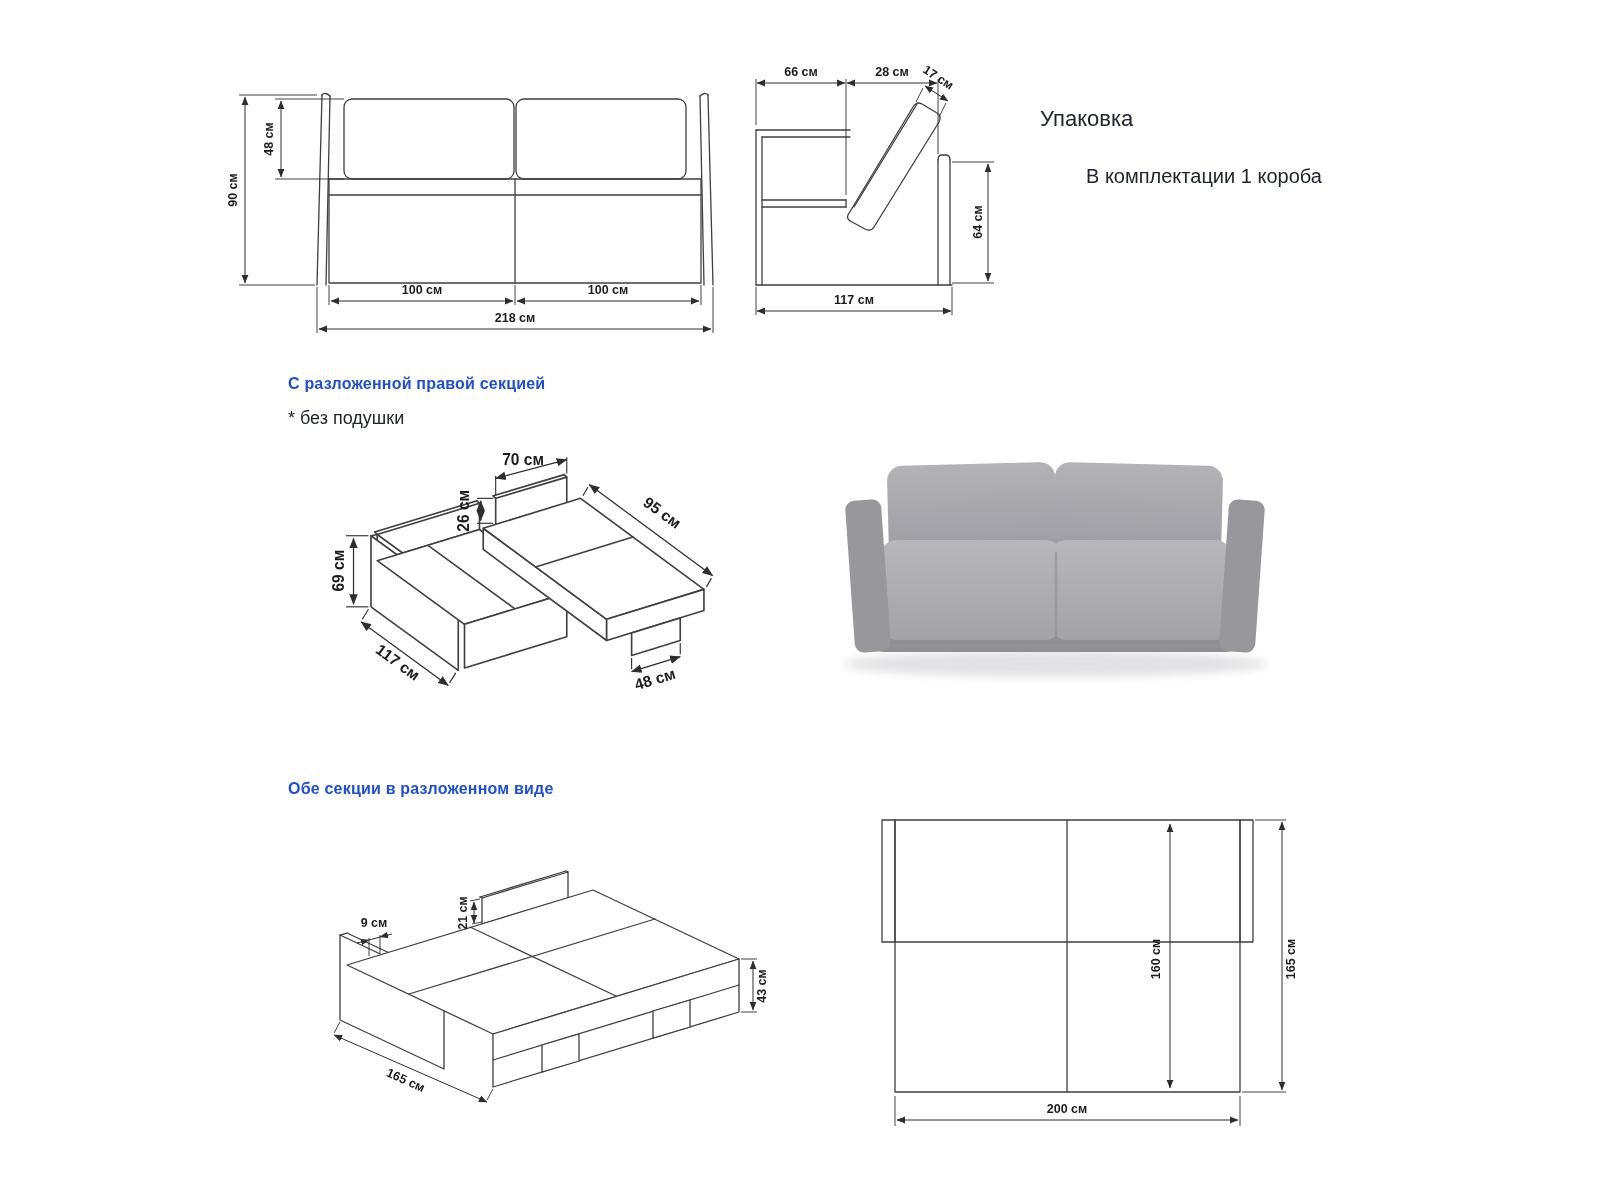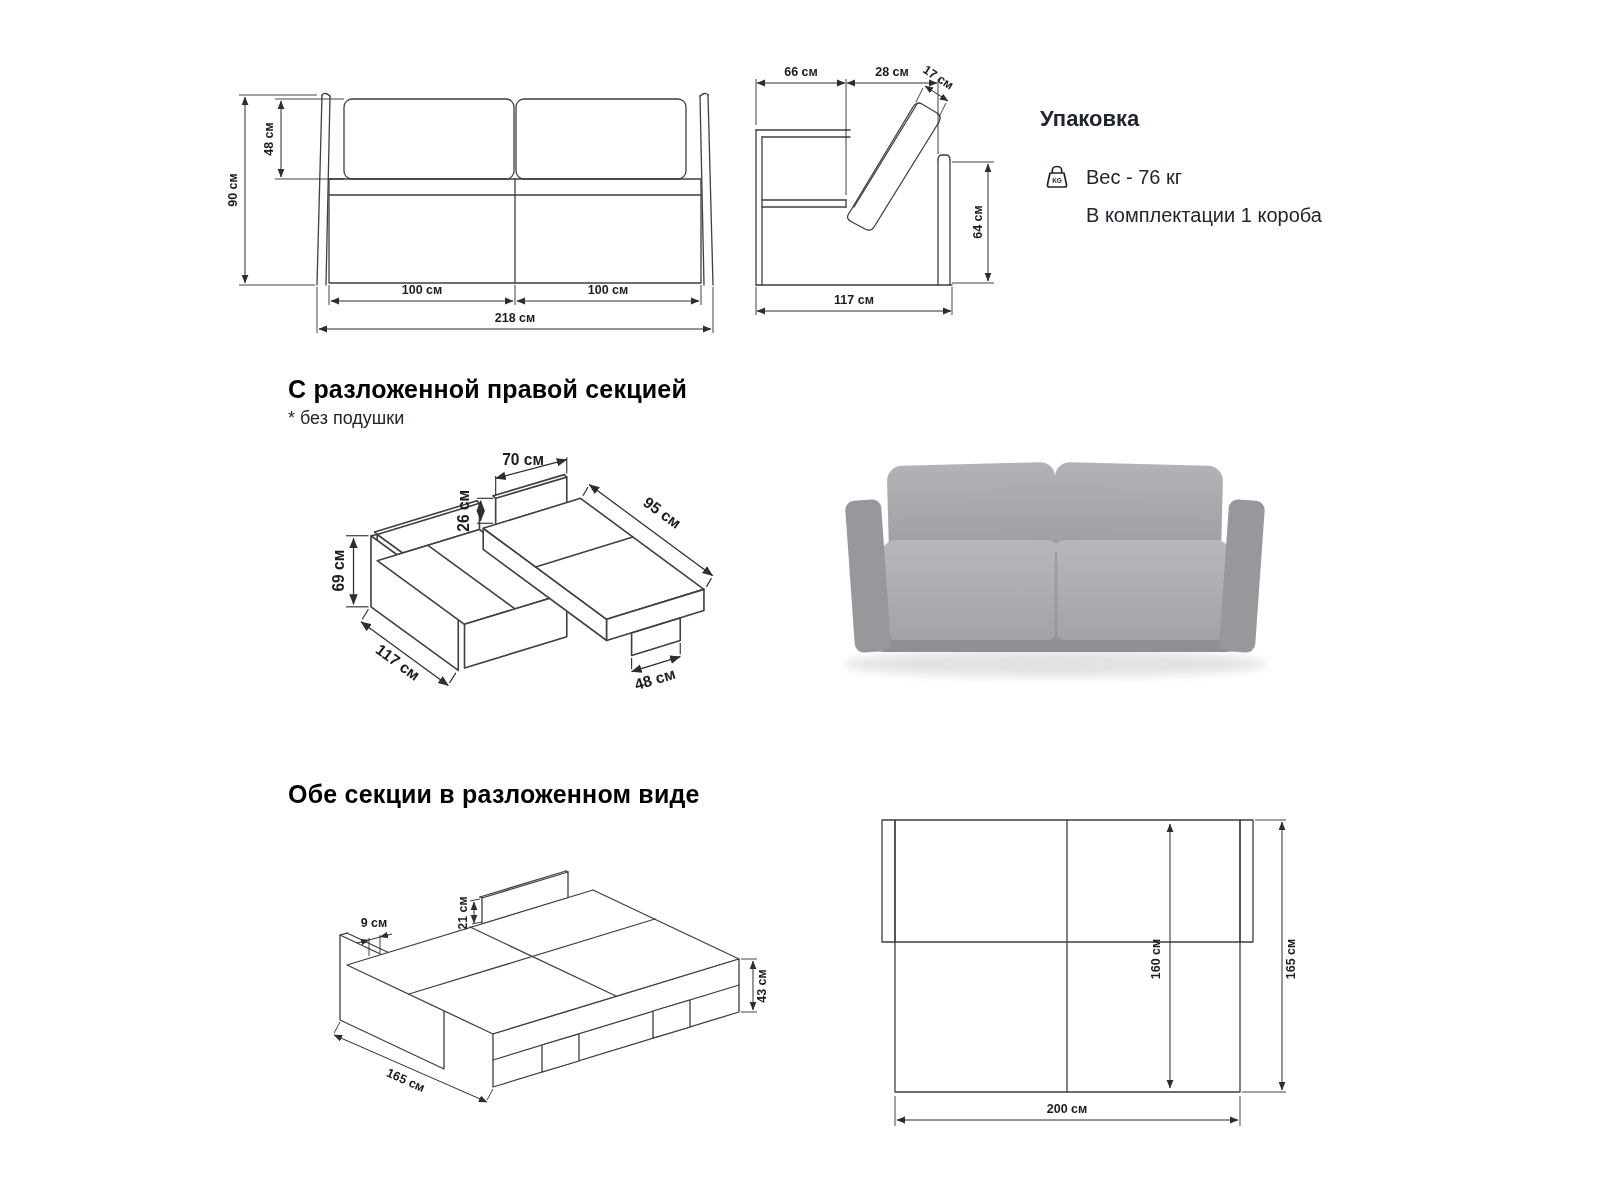--- a/index.html
+++ b/index.html
@@ -3,24 +3,24 @@
 <meta charset="utf-8">
 <style>
   html,body{margin:0;padding:0;background:#ffffff}
   .canvas{position:relative;width:1600px;height:1200px;background:#fff;font-family:"Liberation Sans",sans-serif;overflow:hidden}
   svg.diag{position:absolute;overflow:visible}
   .ln{stroke:#3f3f44;stroke-width:1.3;fill:none;stroke-linejoin:round;stroke-linecap:round}
   .lnf{stroke:#3f3f44;stroke-width:1.3;fill:#ffffff;stroke-linejoin:round}
   .dl{stroke:#2e2e2e;stroke-width:1;fill:none}
   .ext{stroke:#2e2e2e;stroke-width:.9;fill:none}
   .dim{font-family:"Liberation Sans",sans-serif;font-size:12.5px;font-weight:700;fill:#1c1c1e;text-anchor:middle}
-  .title{position:absolute;font-size:25px;font-weight:600;color:#000000;letter-spacing:.2px}
+  .title{position:absolute;font-size:16px;font-weight:600;color:#1d4ed8;letter-spacing:.2px}
   .subtitle{position:absolute;font-size:18px;font-weight:400;color:#20252e}
   .packaging{position:absolute;left:1040px;top:106px;width:460px}
-  .pack-title{font-size:22px;font-weight:700;color:#20252e;margin-bottom:30px}
+  .pack-title{font-size:22px;font-weight:400;color:#20252e;margin-bottom:30px}
   .pack-row{display:flex;align-items:center;gap:12px;margin-bottom:9px}
   .pack-ic{width:34px;display:flex;justify-content:center;align-items:center}
   .pack-text{font-size:20px;font-weight:500;color:#20252e;line-height:28px}
   .pack-indent{margin-left:46px}
 </style>
 </head>
 <body>
 
 <div class="canvas">
 
@@ -114,30 +114,20 @@
     <g>
       <path class="ext" d="M14,232 L14,260"></path>
       <path class="ext" d="M210,232 L210,260"></path>
       <line class="dl" x1="15" y1="256" x2="209" y2="256" marker-start="url(#ar)" marker-end="url(#ar)"></line>
       <text class="dim" x="112" y="249">117 см</text>
     </g>
   </svg>
 
   <div class="packaging">
     <div class="pack-title">Упаковка</div>
-    <div class="pack-row">
-      <span class="pack-ic">
-        <svg width="30" height="30" viewBox="0 0 30 30">
-          <path d="M10.5,11 Q9,4.5 15,4.5 Q21,4.5 19.5,11" fill="none" stroke="#20252e" stroke-width="1.7"></path>
-          <path d="M8,11 H22 L24.5,22.5 Q25,25 22.5,25 H7.5 Q5,25 5.5,22.5 Z" fill="none" stroke="#20252e" stroke-width="1.7" stroke-linejoin="round"></path>
-          <text x="15" y="20.5" text-anchor="middle" font-family="Liberation Sans, sans-serif" font-size="6.5" font-weight="700" fill="#20252e">KG</text>
-        </svg>
-      </span>
-      <span class="pack-text">Вес - 76 кг</span>
-    </div>
     <div class="pack-text pack-indent">В комплектации 1 короба</div>
   </div>
 
   <div class="title" style="left:288px;top:375px">С разложенной правой секцией</div>
   <div class="subtitle" style="left:288px;top:408px">* без подушки</div>
 
   <svg class="diag" style="left:255px;top:432px" width="530" height="306" viewBox="0 0 425 245">
     <g transform="translate(25,20)">
       <g>
 

